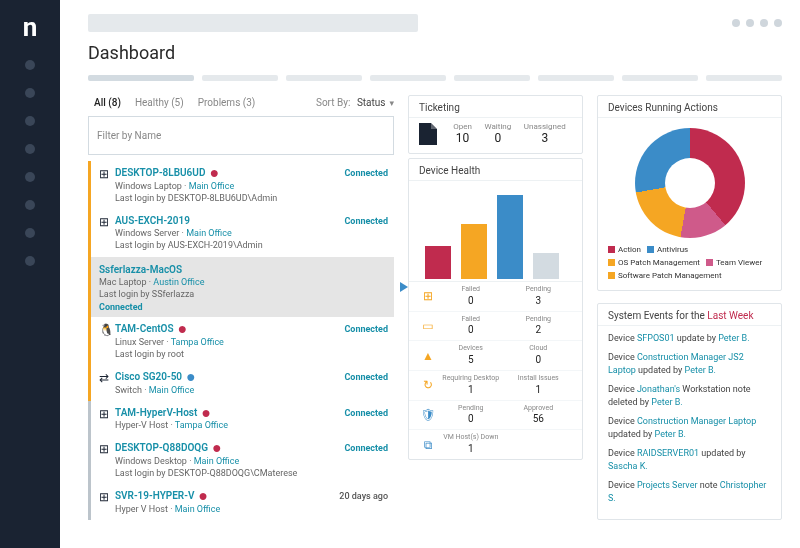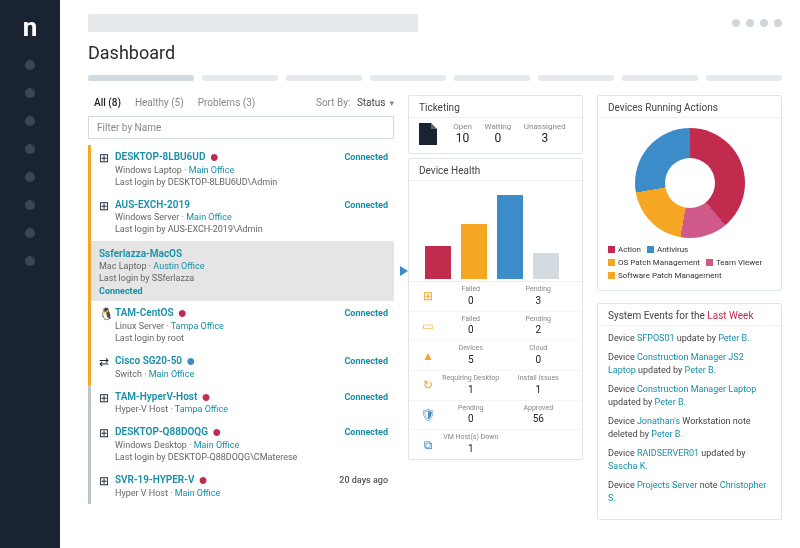--- a/index.html
+++ b/index.html
@@ -10,34 +10,34 @@
   .navdot { width: 10px; height: 10px; border-radius: 50%; background: #3a4658; }
   .main { flex: 1; padding: 14px 18px 18px 28px; overflow: hidden; }
   .topbar { display: flex; align-items: center; justify-content: space-between; margin-bottom: 10px; }
   .skel-big { width: 330px; height: 18px; background: #e5e9ec; border-radius: 2px; }
   .topdots { display: flex; gap: 6px; }
   .topdots span { width: 8px; height: 8px; border-radius: 50%; background: #cfd6dc; }
   h1 { font-size: 18px; font-weight: 400; color: #2b2b2b; margin-bottom: 12px; }
   .skel-row { display: flex; gap: 8px; margin-bottom: 14px; }
   .skel-row div { height: 6px; background: #e5e9ec; border-radius: 2px; flex: 1; }
   .skel-row div:first-child { flex: 1.4; background: #d3dbe1; }
-  .grid { display: flex; gap: 14px; }
+  .grid { display: flex; gap: 14px; align-items: flex-end; }
   .col-left { width: 306px; display: flex; flex-direction: column; }
   .col-right { flex: 1; display: flex; gap: 14px; }
   .col-mid { width: 175px; display: flex; flex-direction: column; gap: 4px; }
   .col-far { flex: 1; display: flex; flex-direction: column; gap: 12px; }
 
   .filters { display: flex; align-items: center; font-size: 10px; margin-bottom: 6px; gap: 2px; }
   .filters .tab { padding: 2px 6px; color: #888; cursor: pointer; }
   .filters .tab.active { color: #222; font-weight: 500; }
   .filters .spacer { flex: 1; }
   .filters .sort { color: #888; }
   .filters .sortv { color: #444; }
   .filters .chev { color: #888; font-size: 9px; margin-left: 2px; }
-  .searchbox { border: 1px solid #d3dbe1; padding: 5px 8px; font-size: 10px; color: #888; background: #fff; margin-bottom: 6px; }
+  .searchbox { border: 1px solid #d3dbe1; padding: 13px 8px; font-size: 10px; color: #888; background: #fff; margin-bottom: 6px; }
 
   .device { display: flex; border-left: 3px solid transparent; padding: 5px 6px 5px 8px; position: relative; }
   .device.orange { border-left-color: #f5a623; }
   .device.gray { border-left-color: #bcc4cb; }
   .device.highlight { background: #e5e5e5; flex-direction: column; }
   .dev-ico { width: 16px; color: #1a2332; font-size: 12px; margin-top: 1px; }
   .dev-body { flex: 1; line-height: 1.35; }
   .dev-name { color: #178fa8; font-weight: 600; font-size: 10px; }
   .dev-name .dot { color: #c02b4e; font-size: 16px; line-height: 0; vertical-align: middle; }
   .dev-name .dot.blue { color: #3b8cc8; }
@@ -284,22 +284,22 @@
             <div class="legend" id="legend"><span class="leg-item"><span class="sw r"></span>Action</span><span class="leg-item"><span class="sw b"></span>Antivirus</span><span class="leg-item"><span class="sw o"></span>OS Patch Management</span><span class="leg-item"><span class="sw p"></span>Team Viewer</span><span class="leg-item"><span class="sw o"></span>Software Patch Management</span></div>
           </div>
 
           <div class="card">
             <div class="card-title">
               <span>System Events for the </span><span class="accent">Last Week</span>
             </div>
             <div class="events" id="events-list">
                 <div class="ev">Device <span class="link">SFPOS01</span> update by <span class="link">Peter B.</span></div>
                 <div class="ev">Device <span class="link">Construction Manager JS2 Laptop</span> updated by <span class="link">Peter B.</span></div>
+                <div class="ev">Device <span class="link">Jonathan's</span> Workstation note deleted by <span class="link">Peter B.</span></div>
                 <div class="ev">Device <span class="link">Construction Manager Laptop</span> updated by <span class="link">Peter B.</span></div>
-                <div class="ev">Device <span class="link">Jonathan's</span> Workstation note deleted by <span class="link">Peter B.</span></div>
                 <div class="ev">Device <span class="link">RAIDSERVER01</span> updated by <span class="link">Sascha K.</span></div>
                 <div class="ev">Device <span class="link">Projects Server</span> note <span class="link">Christopher S.</span></div>
               </div>
           </div>
         </div>
       </div>
     </div>
   </div>
 </div>
 

